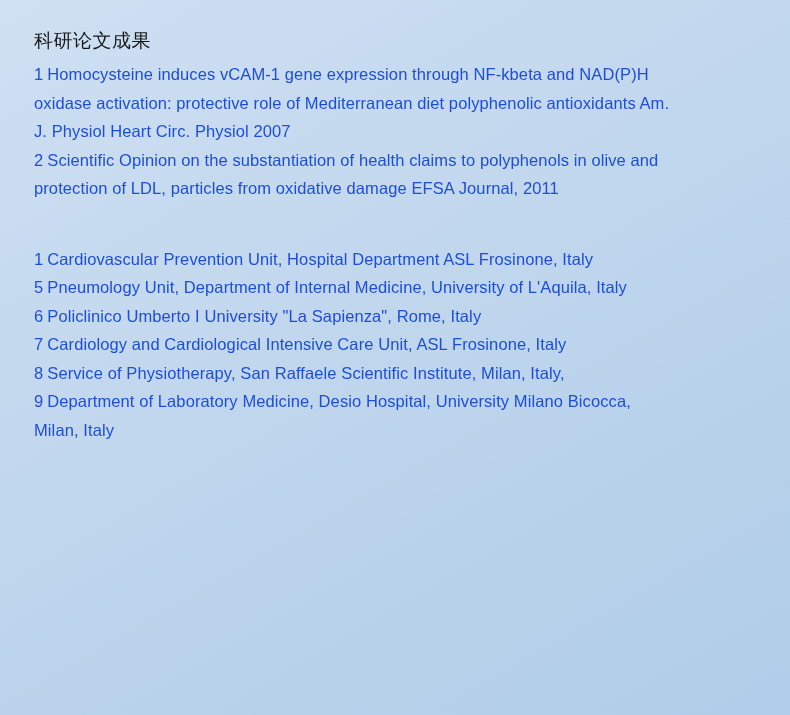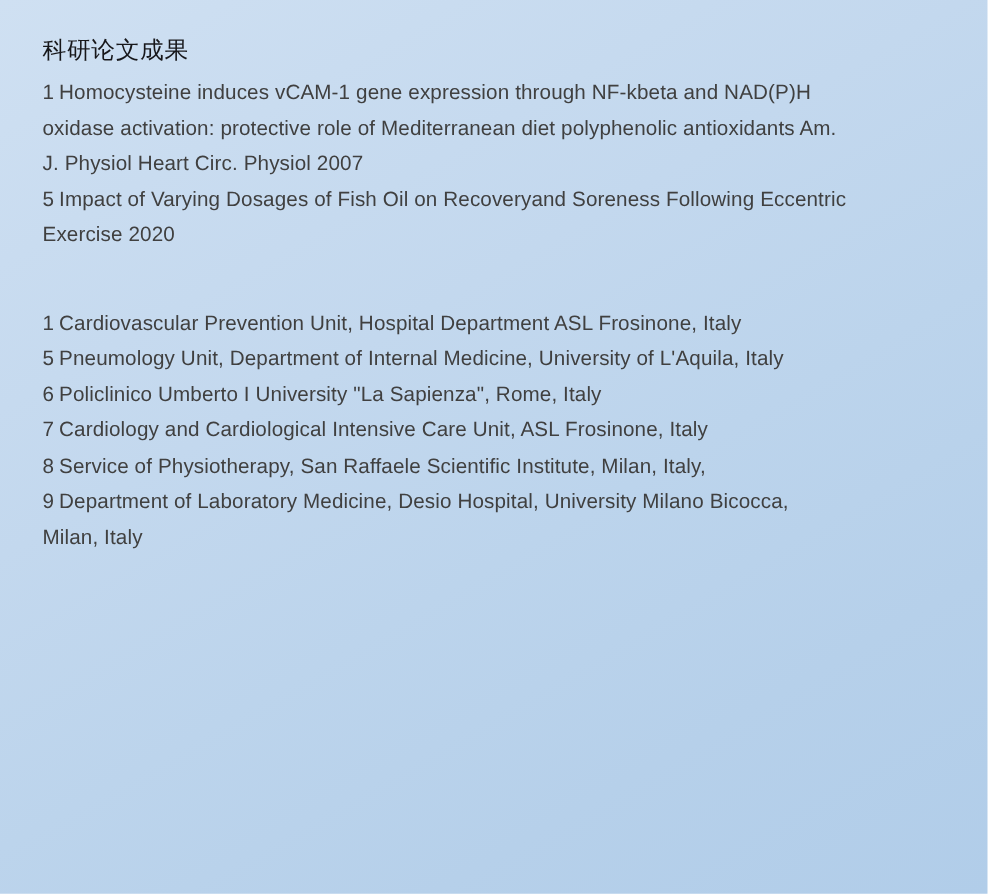--- a/index.html
+++ b/index.html
@@ -36,42 +36,42 @@
   }
   ol.entry-list {
     list-style: none;
     margin: 0;
     padding: 0;
   }
   ol.entry-list li {
     font-size: 16.5px;
     line-height: 28.5px;
     letter-spacing: 0.1px;
-    color: #404040;
+    color: #1d4ed8;
   }
   .papers li {
     margin: 0;
   }
   .units li {
     margin: 0;
   }
   .num {
     margin-right: 4px;
   }
 </style>
 </head>
 <body>
 
 <div class="page">
 
   <div class="section">
     <h2 class="section-title">科研论文成果</h2>
     <ol class="entry-list papers">
       <li><span class="num">1</span><span>Homocysteine induces vCAM-1 gene expression through NF-kbeta and NAD(P)H oxidase activation: protective role of Mediterranean diet polyphenolic antioxidants Am. J. Physiol Heart Circ. Physiol 2007</span></li>
-      <li><span class="num">5</span><span>Impact of Varying Dosages of Fish Oil on Recoveryand Soreness Following Eccentric Exercise 2020</span></li>
+      <li><span class="num">2</span><span>Scientific Opinion on the substantiation of health claims to polyphenols in olive and protection of LDL, particles from oxidative damage EFSA Journal, 2011</span></li>
     </ol>
   </div>
 
   <div class="section">
     <ol class="entry-list units">
       <li><span class="num">1</span><span>Cardiovascular Prevention Unit, Hospital Department ASL Frosinone, Italy</span></li>
       <li><span class="num">5</span><span>Pneumology Unit, Department of Internal Medicine, University of L'Aquila, Italy</span></li>
       <li><span class="num">6</span><span>Policlinico Umberto I University "La Sapienza", Rome, Italy</span></li>
       <li><span class="num">7</span><span>Cardiology and Cardiological Intensive Care Unit, ASL Frosinone, Italy</span></li>
       <li><span class="num">8</span><span>Service of Physiotherapy, San Raffaele Scientific Institute, Milan, Italy,</span></li>

